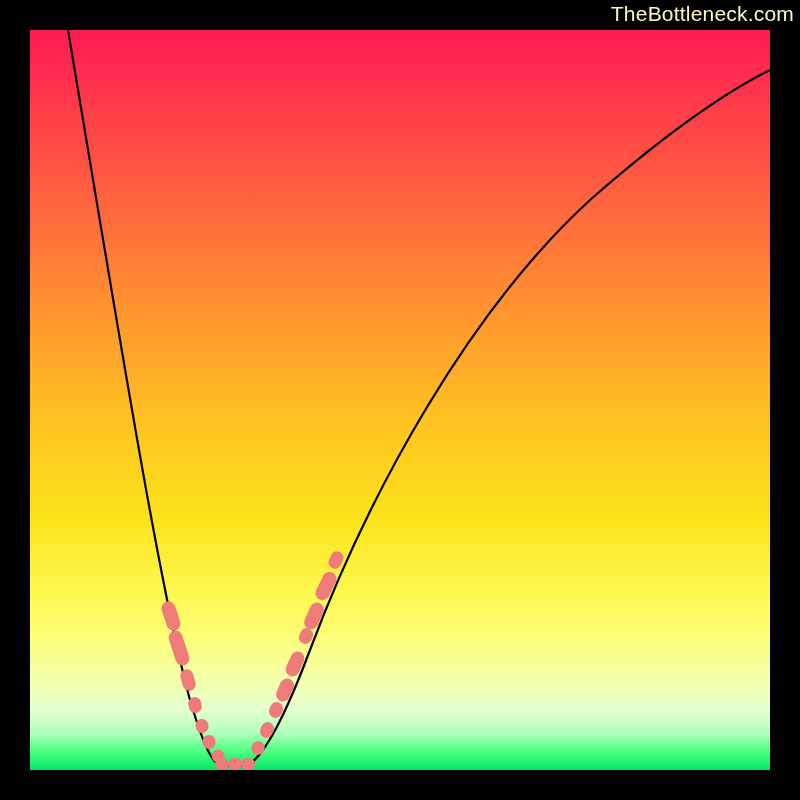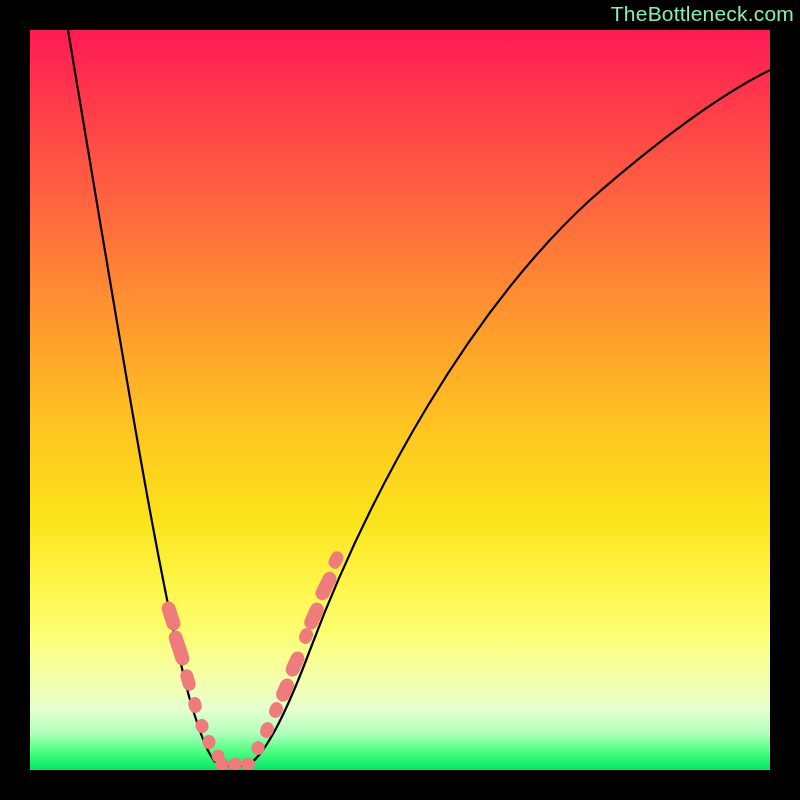--- a/index.html
+++ b/index.html
@@ -44,21 +44,21 @@
       #e4ffd0 92%,
       #b0ffba 95%,
       #4dff82 97.5%,
       #00e765 100%
     );
   }
   .watermark {
     position: absolute;
     top: 2px;
     right: 6px;
-    color: #86efac;
+    color: #fef9c3;
     font-size: 21px;
     letter-spacing: 0.2px;
     font-weight: 400;
     user-select: none;
   }
   svg.curve {
     position: absolute;
     inset: 0;
     width: 100%;
     height: 100%;

